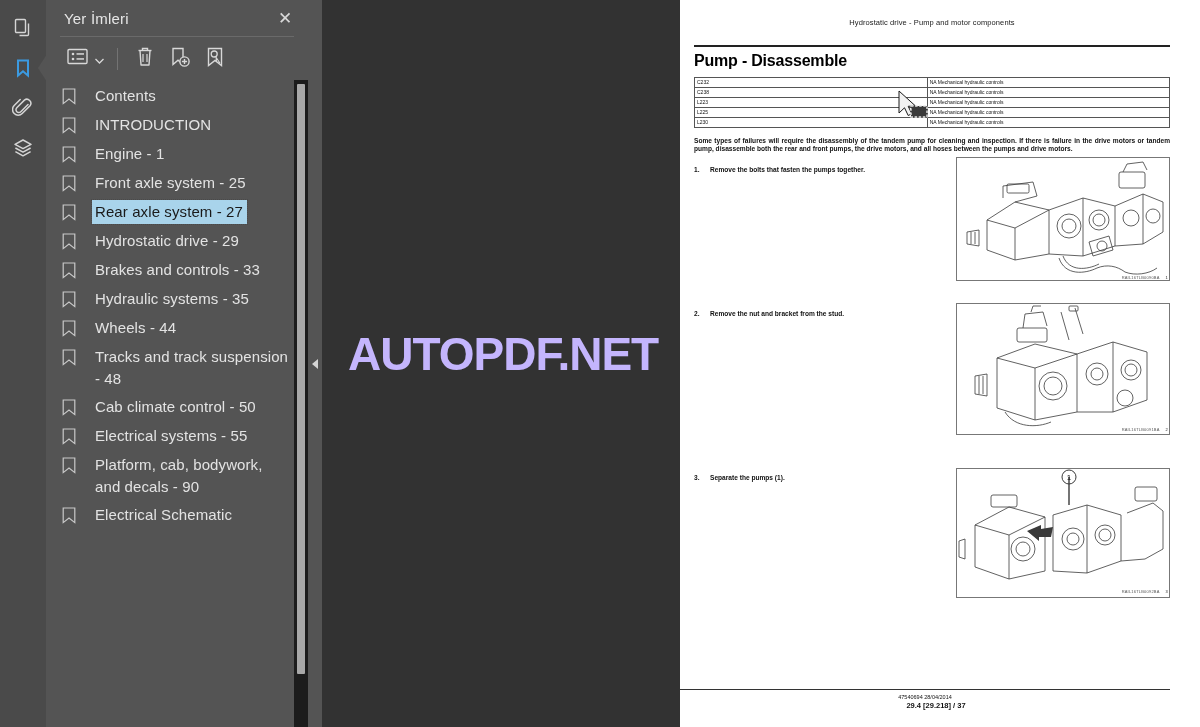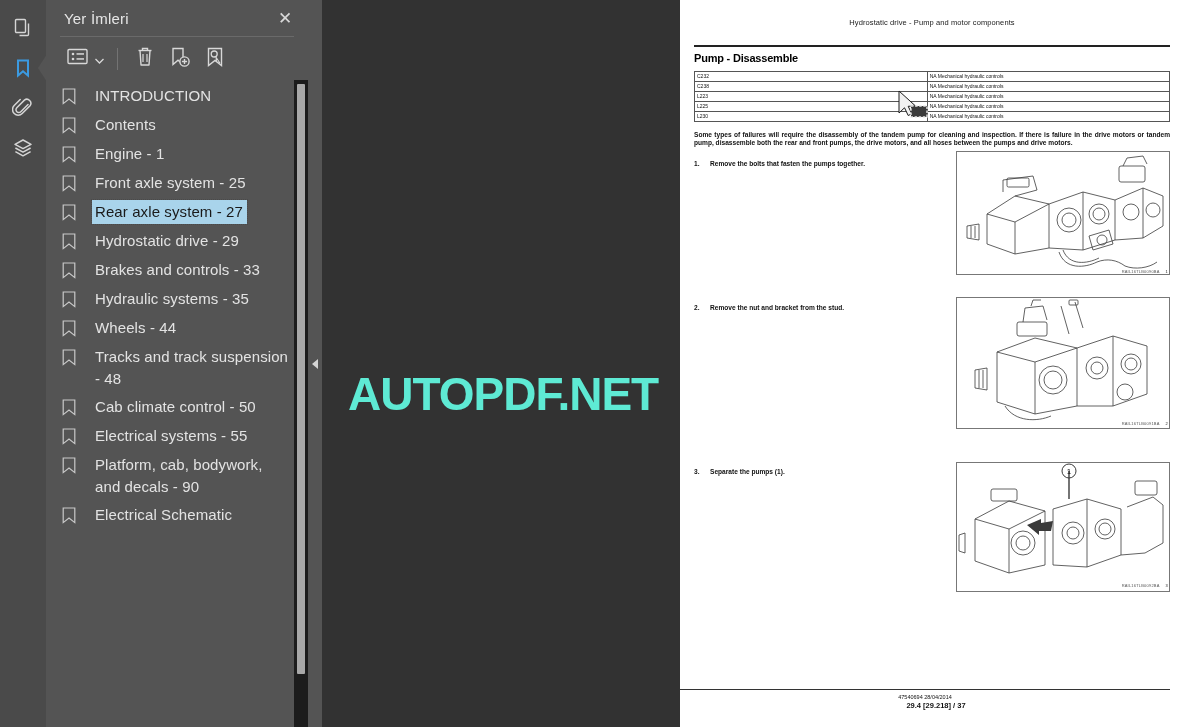--- a/index.html
+++ b/index.html
@@ -103,21 +103,21 @@
     background: #ffffff; overflow: hidden;
   }
   .page-inner { padding: 18px 30px 0 14px; position: relative; height: 100%; }
   .run-head {
     text-align: center; font-size: 7.5px; color: #1a1a1a;
     font-family: "Liberation Sans", sans-serif; margin-bottom: 18px;
     letter-spacing: .1px;
   }
   .head-rule { height: 1.6px; background: #222; margin-bottom: 5px; }
   .doc-h1 {
-    font-size: 11px; font-weight: bold; color: #000;
+    font-size: 16px; font-weight: bold; color: #000;
     margin-bottom: 7px; letter-spacing: -.2px;
   }
   table.spec {
     width: 100%; border-collapse: collapse; margin-bottom: 9px;
     font-size: 5px; color: #111;
   }
   table.spec td {
     border: .8px solid #555; padding: 1px 2px; height: 7.5px;
     line-height: 7px;
   }
@@ -255,27 +255,27 @@
         </span>
       </div>
     </div>
 
     <div class="list-wrap">
       <div class="list" id="bm-list">
           <div class="bm-item">
             <span class="bm-ico"><svg width="14" height="17" viewBox="0 0 14 17">
                 <path d="M1.2 1 h11.6 v14.6 l-5.8 -4.6 l-5.8 4.6 z" fill="none" stroke="#c9c9c9" stroke-width="1.2"></path>
               </svg></span>
+            <span class="bm-label">Contents</span>
+          </div>
+          <div class="bm-item">
+            <span class="bm-ico"><svg width="14" height="17" viewBox="0 0 14 17">
+                <path d="M1.2 1 h11.6 v14.6 l-5.8 -4.6 l-5.8 4.6 z" fill="none" stroke="#c9c9c9" stroke-width="1.2"></path>
+              </svg></span>
             <span class="bm-label">INTRODUCTION</span>
-          </div>
-          <div class="bm-item">
-            <span class="bm-ico"><svg width="14" height="17" viewBox="0 0 14 17">
-                <path d="M1.2 1 h11.6 v14.6 l-5.8 -4.6 l-5.8 4.6 z" fill="none" stroke="#c9c9c9" stroke-width="1.2"></path>
-              </svg></span>
-            <span class="bm-label">Contents</span>
           </div>
           <div class="bm-item">
             <span class="bm-ico"><svg width="14" height="17" viewBox="0 0 14 17">
                 <path d="M1.2 1 h11.6 v14.6 l-5.8 -4.6 l-5.8 4.6 z" fill="none" stroke="#c9c9c9" stroke-width="1.2"></path>
               </svg></span>
             <span class="bm-label">Engine - 1</span>
           </div>
           <div class="bm-item">
             <span class="bm-ico"><svg width="14" height="17" viewBox="0 0 14 17">
                 <path d="M1.2 1 h11.6 v14.6 l-5.8 -4.6 l-5.8 4.6 z" fill="none" stroke="#c9c9c9" stroke-width="1.2"></path>
@@ -502,21 +502,21 @@
           <div class="foot-rule"></div>
           <div class="foot-lines">
             <div class="foot-l1">47540694 28/04/2014</div>
             <div class="foot-l2">29.4 [29.218] / 37</div>
           </div>
         </div>
 
       </div>
     </div>
 
-    <div class="watermark" style="left: 348px; top: 327px; position: fixed; color: #5eead4; margin-top: 40px;">AUTOPDF.NET</div>
+    <div class="watermark" style="left: 348px; top: 327px; position: fixed; color: #c4b5fd;">AUTOPDF.NET</div>
 
     <div class="cursor">
       <span>
         <svg width="34" height="34" viewBox="0 0 34 34">
           <path d="M2 1 L2 23 L7.5 17.8 L11.2 25.5 L14.8 23.8 L11.2 16.3 L18.5 16 Z" fill="#f2f2f2" stroke="#1a1a1a" stroke-width="1"></path>
           <rect x="14" y="16" width="16" height="11" fill="#3a3a3a" stroke="#e8e8e8" stroke-width="1.4" stroke-dasharray="2.5 1.6"></rect>
         </svg>
       </span>
     </div>
   </div>

